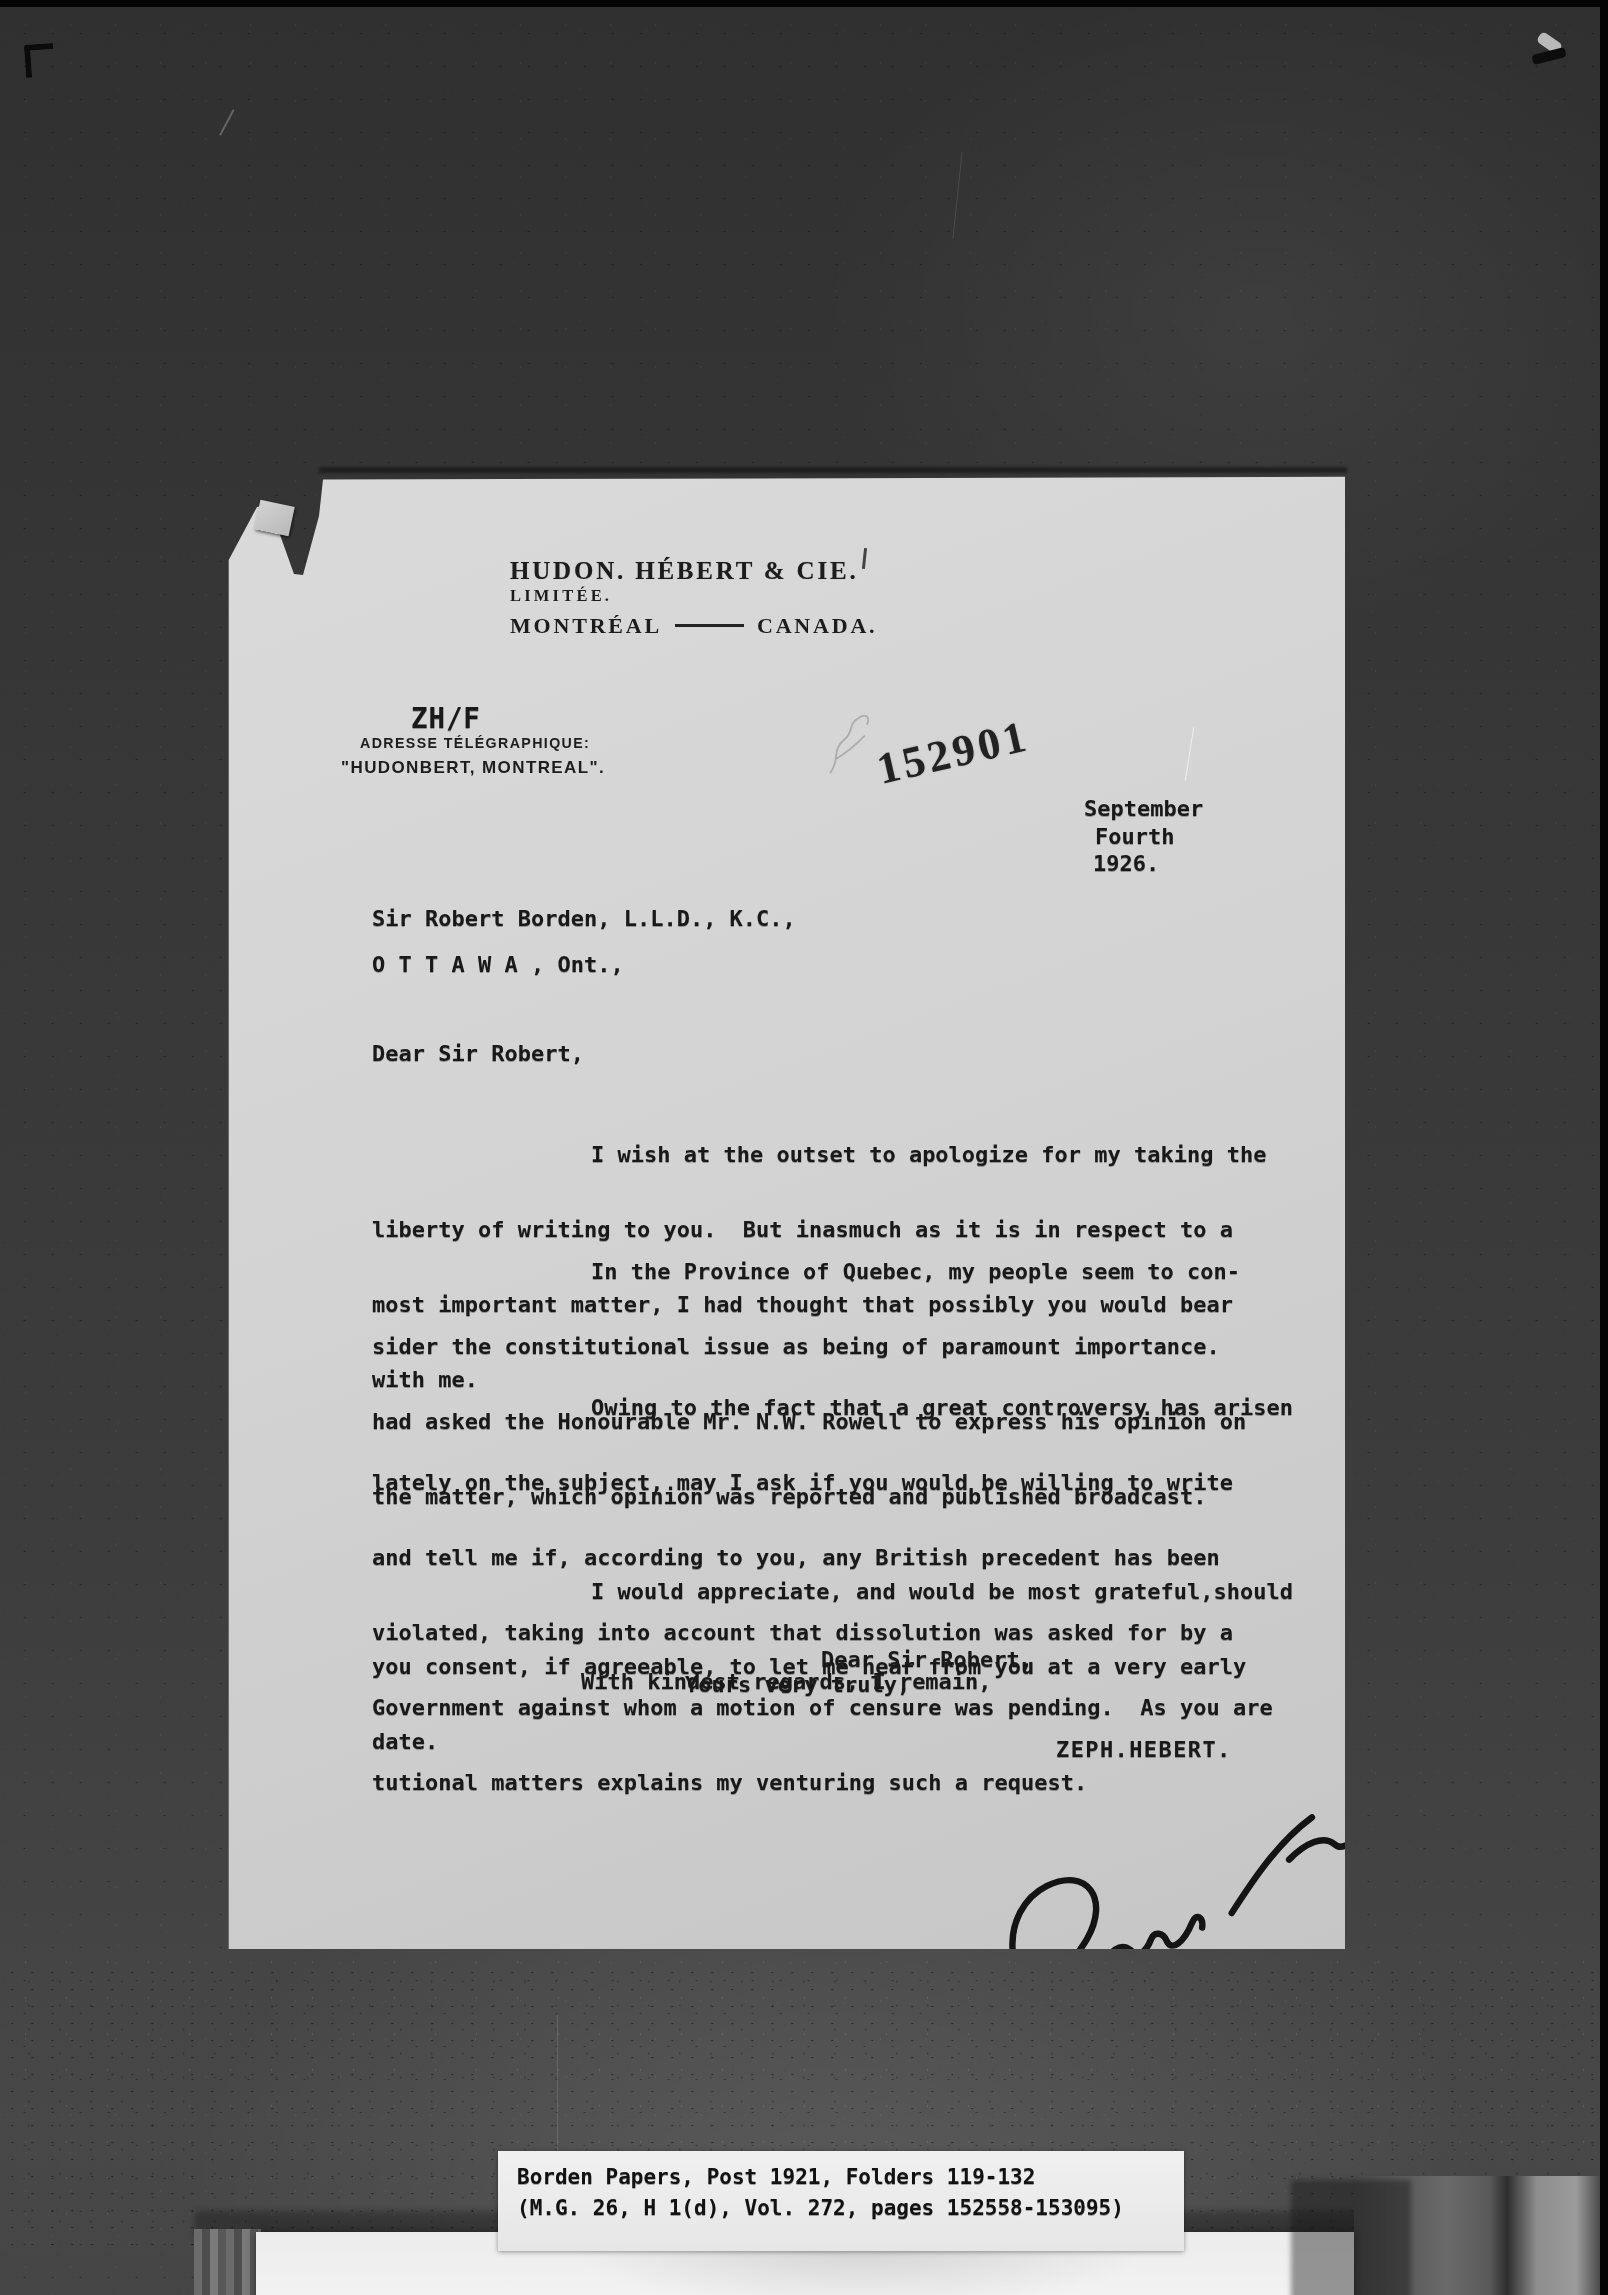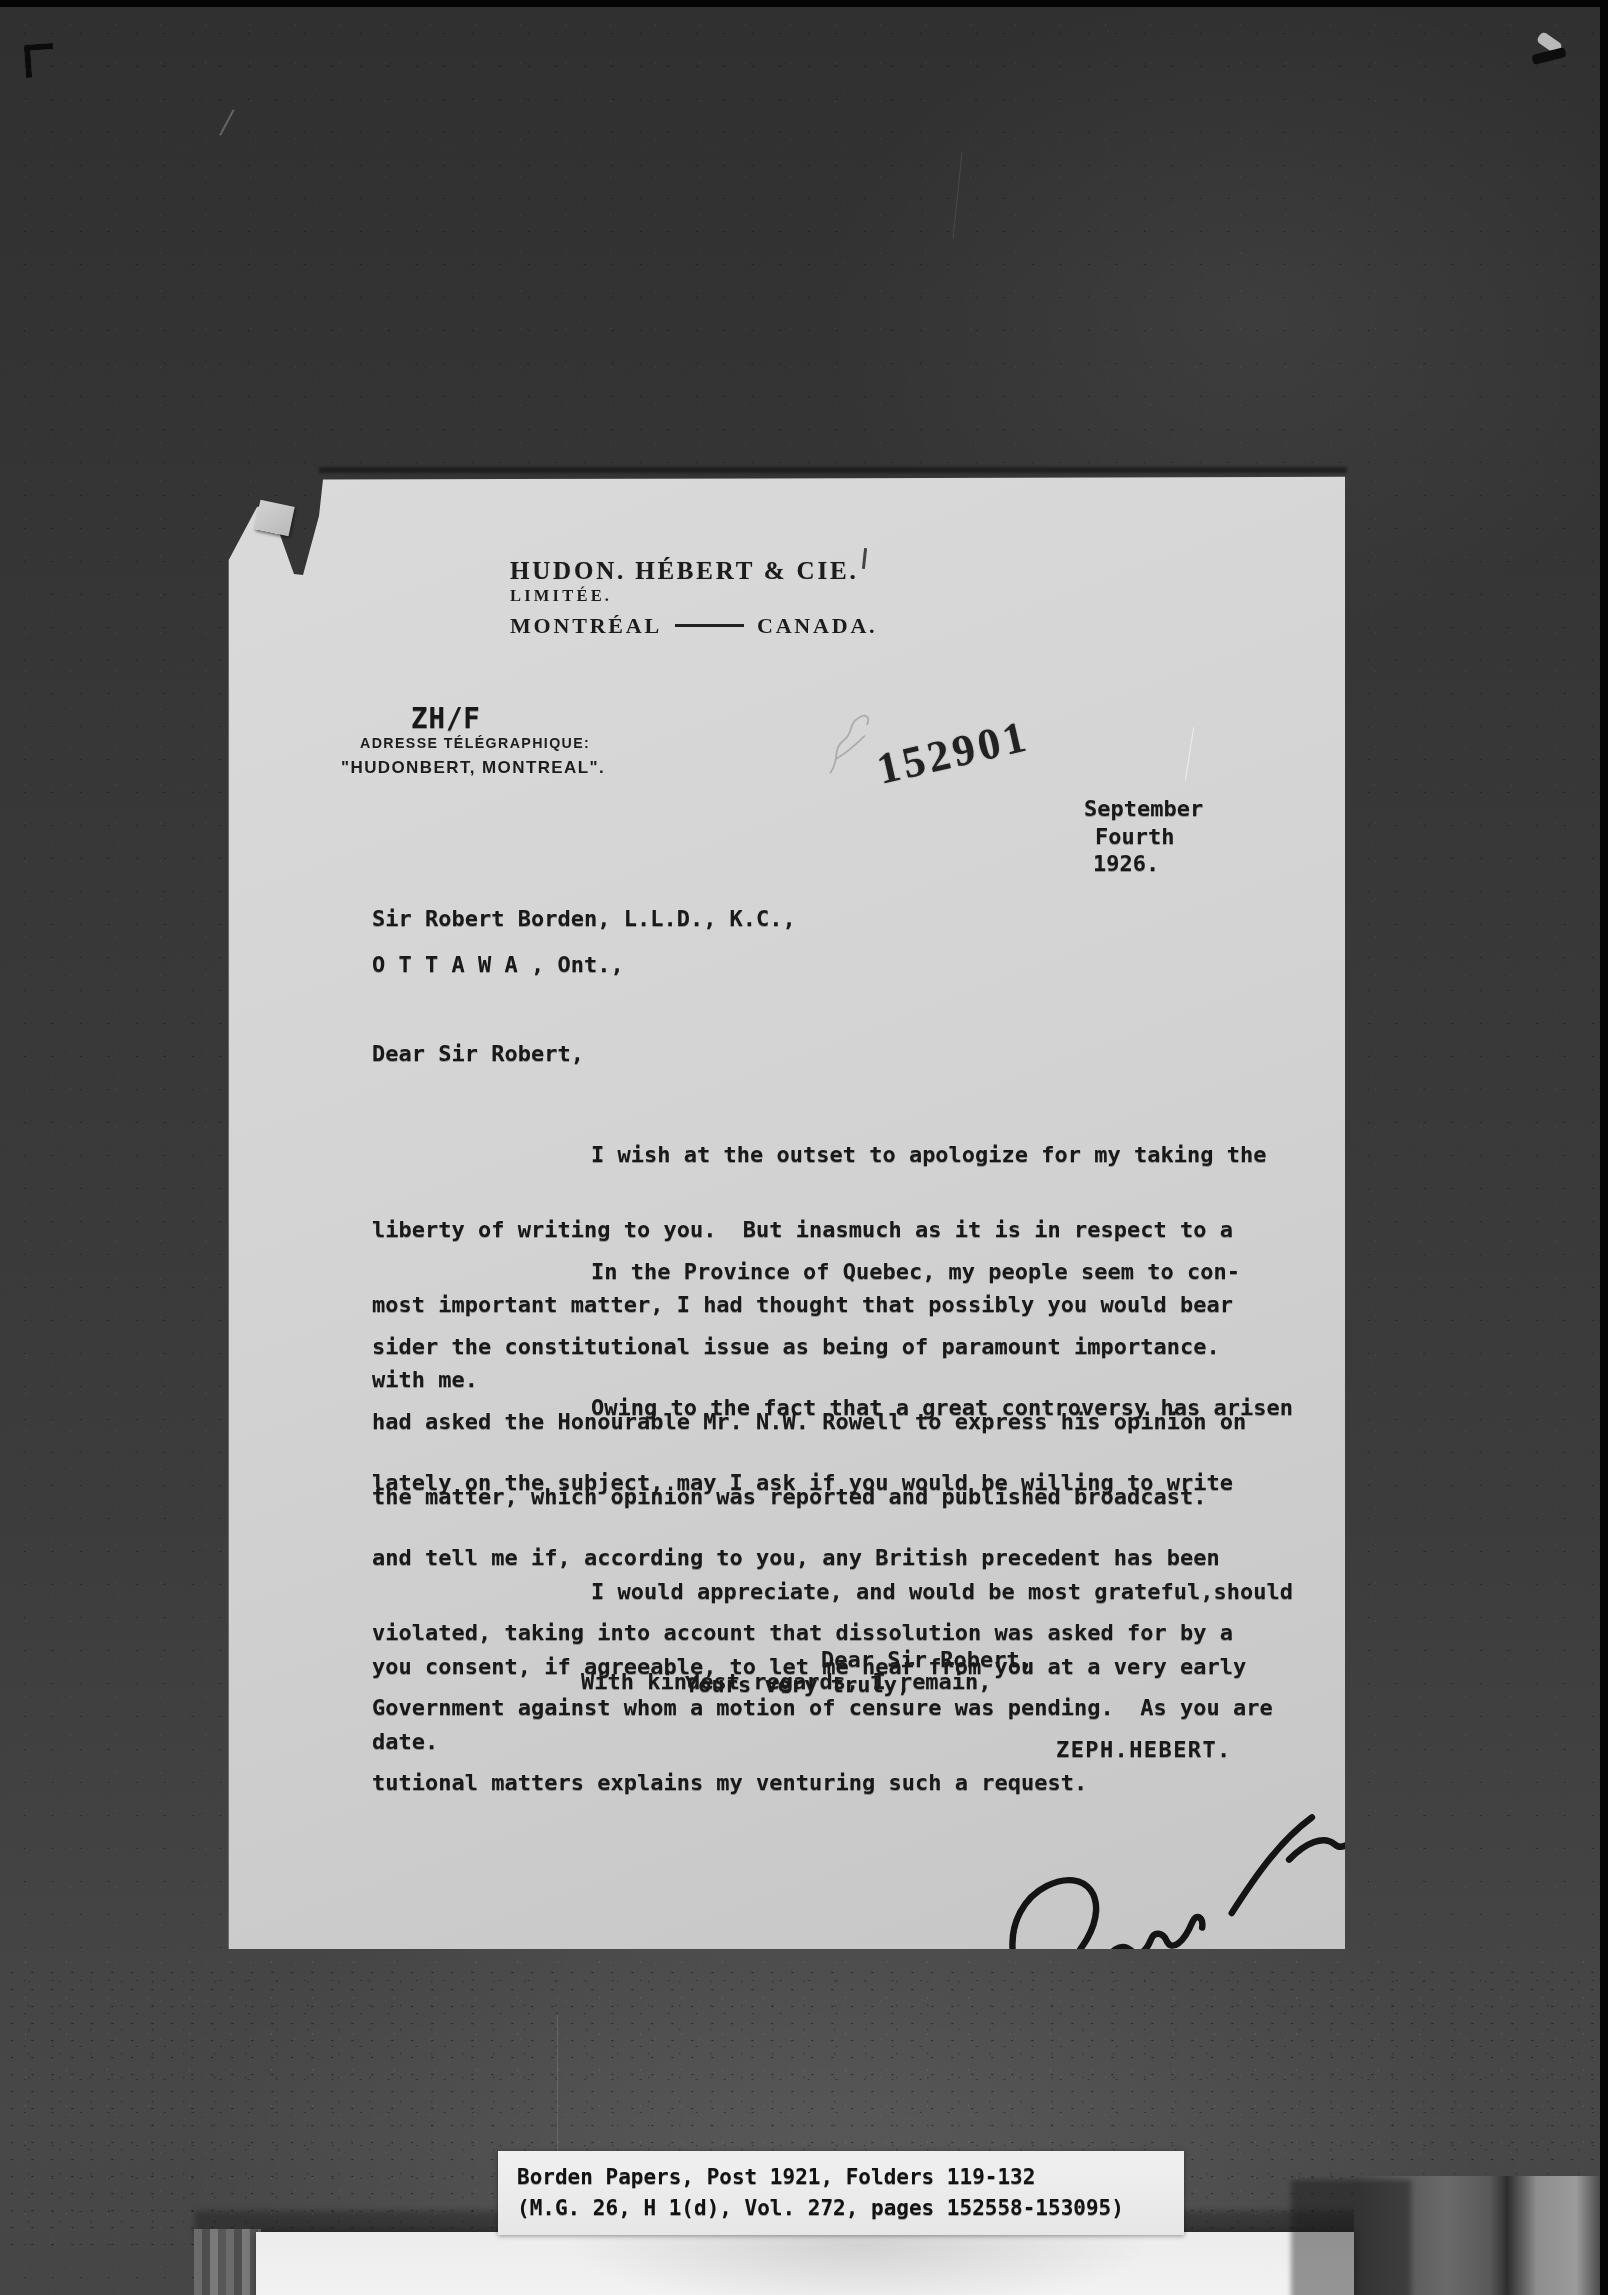--- a/index.html
+++ b/index.html
@@ -56,21 +56,21 @@
   .stamp{font-family:"Liberation Serif",serif;font-weight:700;font-size:44px;letter-spacing:3.7px;color:#222;transform:rotate(-13deg);text-shadow:0 0 1.4px rgba(10,10,10,.4);}
   .inkmark{left:638px;top:73px;width:3.2px;height:21px;background:#2a2a2a;transform:rotate(6deg);opacity:.85;}
   .hairline{background:rgba(255,255,255,.6);}
   
   .shadow-band{left:195px;top:2211px;width:1308px;height:27px;background:rgba(0,0,0,.28);filter:blur(3.2px);z-index:1;}
   .dark-post{left:1291px;top:2180px;width:120px;height:197px;background:rgba(20,20,20,.42);filter:blur(2.8px);z-index:3;}
   .left-stripes{left:194px;top:2229px;width:67px;height:371px;z-index:1;
     background:repeating-linear-gradient(90deg,#6b6b6b 0 8.3px,#4e4e4e 8.3px 15.6px,#7a7a7a 15.6px 24px,#585858 24px 32px);}
   .right-stripes{left:1354px;top:2176px;width:247px;height:424px;z-index:1;
     background:linear-gradient(90deg,#4a4a4a 0%,#565656 14%,#6a6a6a 38%,#595959 55%,#2e2e2e 62%,#8e8e8e 74%,#9b9b9b 90%,#474747 100%);}
-  .card{left:498px;top:2151px;width:686px;height:84px;background:linear-gradient(180deg,#f0f0f0,#e6e6e6);z-index:3;box-shadow:0 1.4px 4.6px rgba(0,0,0,.4);}
+  .card{left:498px;top:2151px;width:686px;height:100px;background:linear-gradient(180deg,#f0f0f0,#e6e6e6);z-index:3;box-shadow:0 1.4px 4.6px rgba(0,0,0,.4);}
   .card div{position:absolute;left:19px;font-size:21px;color:#121212;white-space:pre;}
   .panel{left:256px;top:2232px;width:1098px;height:345px;z-index:2;
     background:
       radial-gradient(413px 92px at 55% 4%, rgba(150,150,150,.30), transparent 70%),
       linear-gradient(180deg,#ececec 0%,#f6f6f6 30%,#f3f3f3 75%,#e9e9e9 100%);
     box-shadow:0 0 10px rgba(0,0,0,.45);}
   svg{display:block;}
 </style>
 </head>
 <body>

